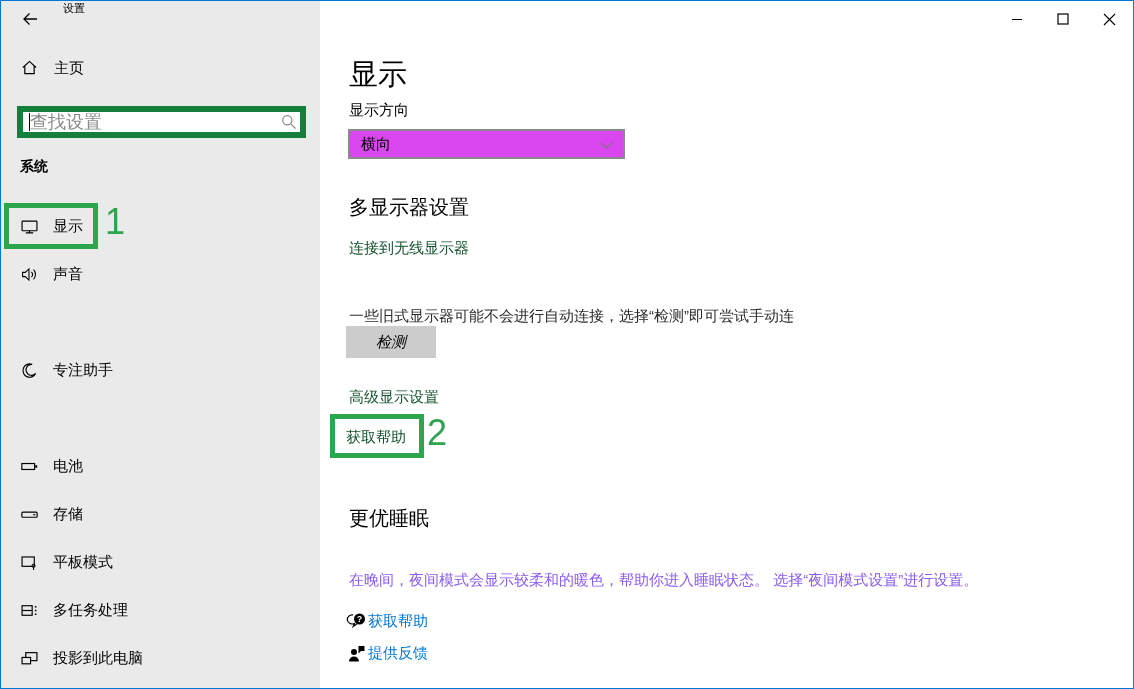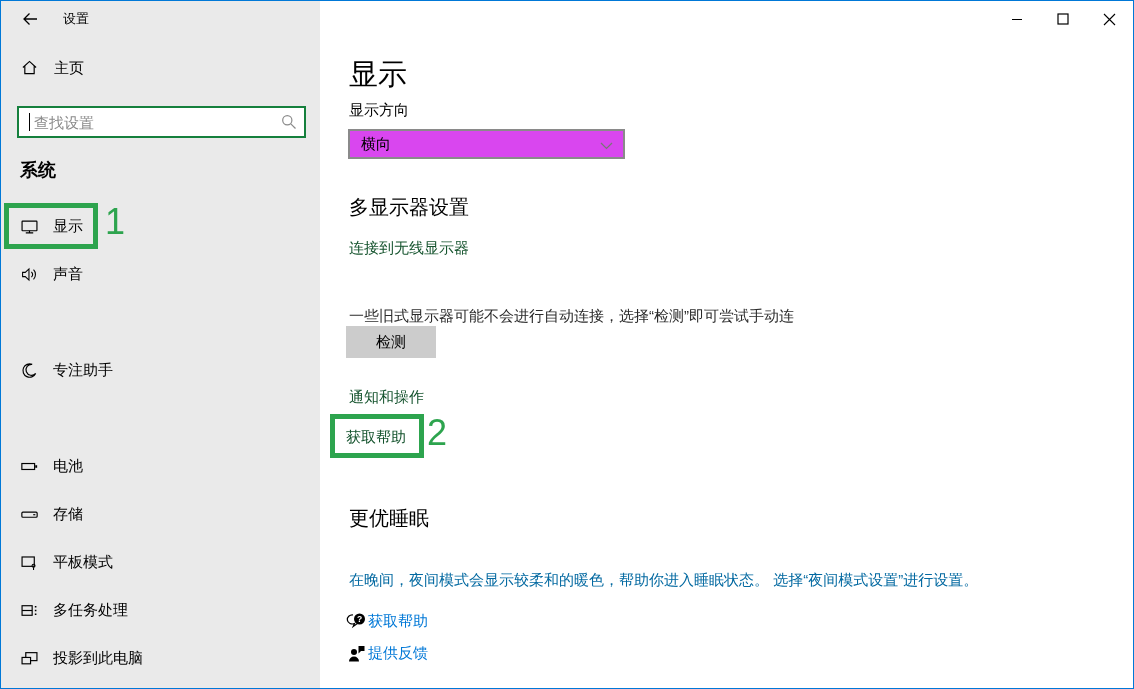--- a/index.html
+++ b/index.html
@@ -5,58 +5,58 @@
   * { margin:0; padding:0; box-sizing:border-box; }
   html,body { width:1134px; height:689px; overflow:hidden;
     font-family:"Liberation Sans","DejaVu Sans",sans-serif; }
   .window { position:relative; width:1134px; height:689px; background:#fff;
     border:1px solid #0078d7; overflow:hidden; }
   .sidebar { position:absolute; left:0; top:0; width:319px; height:100%;
     background:#eaeaea; }
   
   .back-btn { position:absolute; left:14px; top:6px; width:30px; height:24px;
     display:flex; align-items:center; justify-content:center; cursor:pointer; }
-  .app-title { position:absolute; left:62px; top:9px; font-size:13px; color:#000; }
+  .app-title { position:absolute; left:62px; top:0; font-size:11px; color:#000; }
   .win-controls { position:absolute; right:1px; top:1px; display:flex; }
   .win-btn { width:46px; height:34px; display:flex; align-items:center;
     justify-content:center; background:transparent; border:none; cursor:pointer; }
   
   .home-row { position:absolute; left:0; top:58px; width:319px; height:32px;
     display:flex; align-items:flex-start; cursor:pointer; }
   .home-row .icn { margin-left:20px; }
   .home-row span.lbl { margin-left:16px; font-size:15px; color:#000; }
   .search-wrap { position:absolute; left:16px; top:105px; width:289px; height:32px; }
-  .search-wrap input { width:100%; height:100%; border:2px solid #15803d;
-    background:#fff; font-size:15px; padding-left:15px; outline:none;
+  .search-wrap input { width:100%; height:100%; border:6px solid #15803d;
+    background:#fff; font-size:18px; padding-left:7px; outline:none;
     font-family:inherit; color:#000; }
   .search-wrap input::placeholder { color:#8a8a8a; opacity:1; }
   .caret { position:absolute; left:12px; top:7px; width:1px; height:18px; background:#000; }
   .search-icn { position:absolute; right:9px; top:8px; }
-  .side-header { position:absolute; left:19px; top:157px; font-size:18px;
+  .side-header { position:absolute; left:19px; top:157px; font-size:14px;
     font-weight:bold; color:#000; }
   .nav-item { position:absolute; left:0; width:319px; height:40px;
     display:flex; align-items:center; cursor:pointer; }
   .nav-item .icn { margin-left:20px; width:17px; display:flex; justify-content:center; }
   .nav-item .lbl { margin-left:15px; font-size:15px; color:#000; }
   
   .page-title { position:absolute; left:348px; top:54px; font-size:29px;
     font-weight:normal; color:#000; }
   .field-label { position:absolute; left:348px; top:100px; font-size:15px; color:#000; }
   .dropdown { position:absolute; left:347px; top:128px; width:277px; height:30px;
     border:2px solid #8a8a8a; background:#d946ef; display:flex; align-items:center;
     cursor:pointer; }
   .dropdown .val { margin-left:11px; font-size:15px; color:#000; }
   .dropdown .chev { position:absolute; right:10px; top:11px; }
   .section-h { position:absolute; left:348px; font-size:20px; font-weight:normal; color:#000; }
   .link { position:absolute; font-size:15px; color:#14532d; cursor:pointer;
     text-decoration:none; }
   .body-text { position:absolute; left:348px; font-size:15px; line-height:22px;margin-top:28px; }
   .btn-detect { position:absolute; left:345px; top:325px; width:90px; height:32px;
     background:#cccccc; border:none; font-size:15px; font-family:inherit;
-    color:#000; cursor:pointer; }
+    color:#000; cursor:pointer;font-style:italic; }
   .help-row { position:absolute; left:345px; display:flex; align-items:center;
     cursor:pointer; }
   .help-row .txt { font-size:15px; color:#0078d7; }
   
   .ann-box { position:absolute; border:5px solid #2da44e; background:transparent;
     pointer-events:none; }
   .ann-num { position:absolute; font-size:36px; color:#2da44e; line-height:1;
     pointer-events:none; }
   svg { display:block; }
 </style>
@@ -206,25 +206,25 @@
           <path d="M1 1 L6.5 6.5 L12 1" stroke="#777" stroke-width="1.2" fill="none"></path>
         </svg>
     </span>
   </div>
 
   <h2 class="section-h" style="top:193px">多显示器设置</h2>
   <a class="link" style="left:348px; top:238px">连接到无线显示器</a>
   <p class="body-text" style="top:276px; width:465px; color:#2b2b2b">一些旧式显示器可能不会进行自动连接，选择“检测”即可尝试手动连接。</p>
   <button class="btn-detect">检测</button>
 
-  <a class="link" style="left:348px; top:387px">通知和操作</a>
+  <a class="link" style="left:348px; top:387px">高级显示设置</a>
   <a class="link" style="left:345px; top:427px">获取帮助</a>
 
   <h2 class="section-h" style="top:504px">更优睡眠</h2>
-  <p class="body-text" style="top:540px; width:700px; color:#0369a1">在晚间，夜间模式会显示较柔和的暖色，帮助你进入睡眠状态。 选择“夜间模式设置”进行设置。</p>
+  <p class="body-text" style="top:540px; width:700px; color:#8b5cf6">在晚间，夜间模式会显示较柔和的暖色，帮助你进入睡眠状态。 选择“夜间模式设置”进行设置。</p>
 
   <div class="help-row" style="top:610px">
     <span>
       <svg width="22" height="20" viewBox="0 0 22 20">
           <path d="M7 4 A5 4.5 0 1 0 8.5 12.5 L7.2 15.5 L11 12.8" stroke="#000" stroke-width="1.2" fill="none"></path>
           <circle cx="13.5" cy="8" r="5.5" fill="#000"></circle>
           <text x="13.5" y="10.8" fill="#fff" font-size="8.5" font-weight="bold" text-anchor="middle">?</text>
         </svg>
     </span>
     <span class="txt">获取帮助</span>

